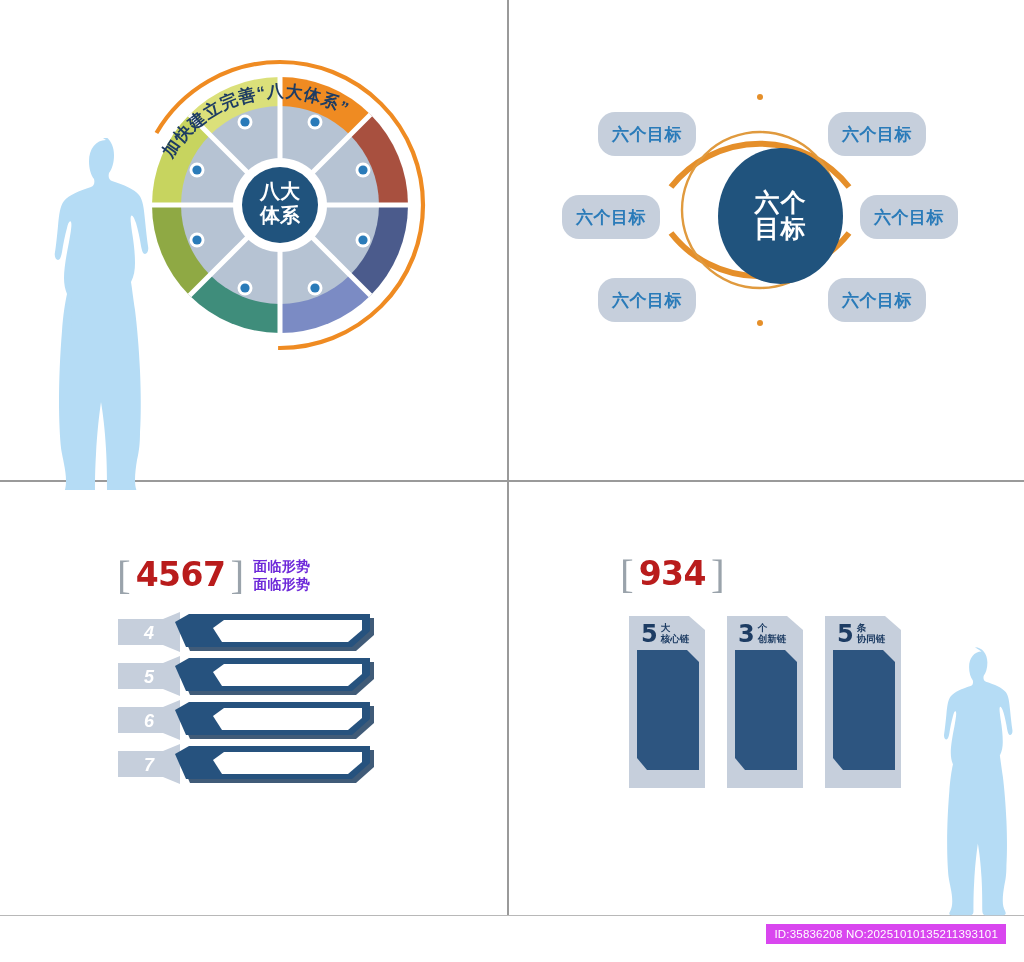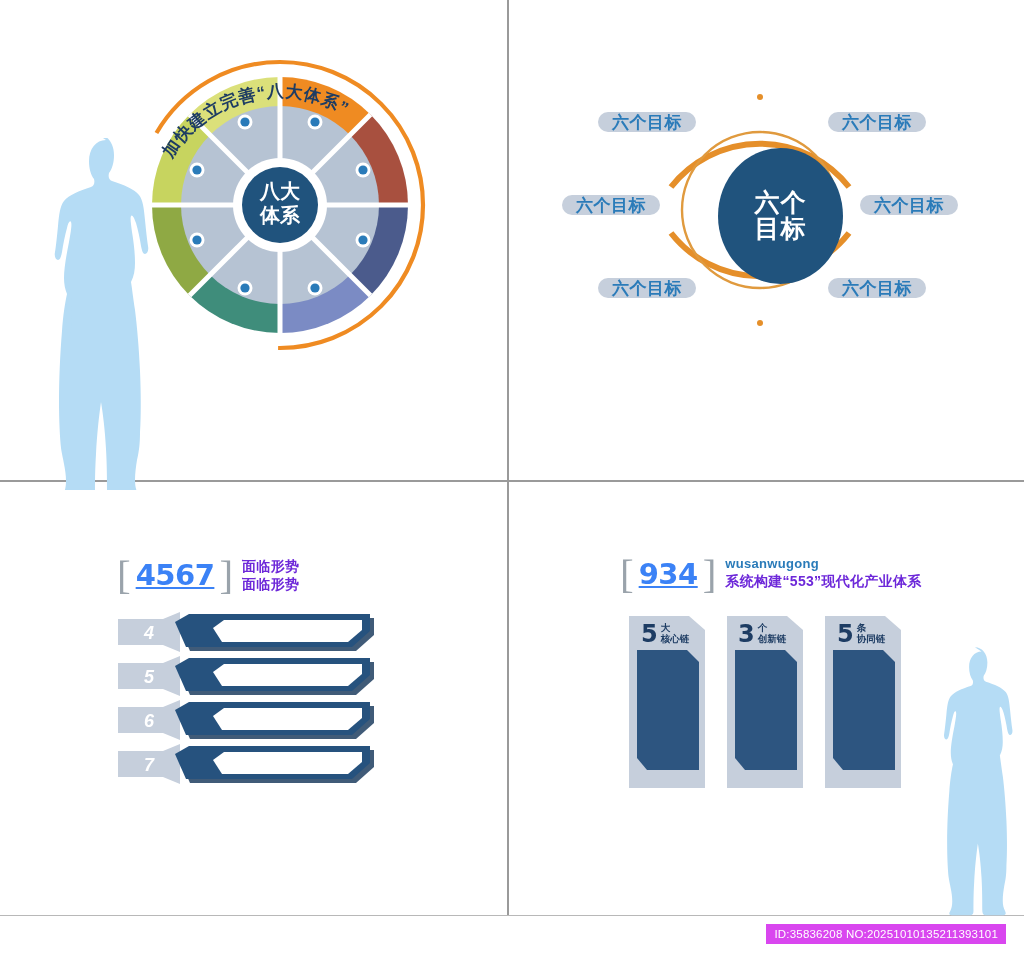--- a/index.html
+++ b/index.html
@@ -30,40 +30,40 @@
     position:absolute;left:158px;top:78px;width:125px;height:136px;
     border-radius:50%;background:#20537d;display:flex;align-items:center;
     justify-content:center;box-sizing:border-box;
   }
   .ring-core-label{
     color:#ffffff;font-size:25px;line-height:1.03;font-weight:700;text-align:center;
     letter-spacing:1px;
   }
   .pill{
     position:absolute;background:#c6cfdc;border-radius:17px;
-    height:20px;display:flex;align-items:center;justify-content:center;
+    height:44px;display:flex;align-items:center;justify-content:center;
     color:#2a7bb9;font-size:17px;font-weight:600;letter-spacing:0.5px;
     white-space:nowrap;padding:0 14px;box-sizing:border-box;
   }
   .pill.p0{left:38px;top:42px;}
   .pill.p1{left:2px;top:125px;}
   .pill.p2{left:38px;top:208px;}
   .pill.p3{left:268px;top:42px;}
   .pill.p4{left:300px;top:125px;}
   .pill.p5{left:268px;top:208px;}
 
   
   .hdr{position:absolute;display:flex;align-items:flex-start;}
   .hdr .brk{
     color:#9aa3ab;font-size:41px;line-height:40px;font-weight:300;
     font-family:"Liberation Serif",serif;
   }
   .hdr .num{
-    color:#3b82f6;font-size:29px;line-height:40px;font-weight:800;
-    letter-spacing:-0.5px;padding:0 5px;font-family:"DejaVu Sans",sans-serif;text-decoration:underline;
+    color:#b91c1c;font-size:33px;line-height:40px;font-weight:800;
+    letter-spacing:-0.5px;padding:0 5px;font-family:"DejaVu Sans",sans-serif;
   }
   .hdr .txt{margin-left:9px;padding-top:2px;}
   .hdr .txt div{
     color:#6d28d9;font-size:14px;line-height:18px;font-weight:700;letter-spacing:0.3px;
   }
   .hdr .txt div.latin{color:#2a7bb9;font-size:13px;line-height:16px;font-weight:700;}
 
   #hdr4567{left:117px;top:555px;}
   #hdr535{left:620px;top:554px;}
 
@@ -255,24 +255,20 @@
         <path d="M104 30 L230 30 L244 18 L244 8 L106 8 L95 16 Z" fill="#ffffff"></path>
         <text x="31" y="27" text-anchor="middle" fill="#ffffff" font-size="18" font-weight="700" font-style="italic" font-family="'Liberation Sans',sans-serif">7</text>
       </g>
     </svg>
   </div>
 
   <div class="hdr" id="hdr535">
     <span class="brk">[</span>
     <span class="num">934</span>
     <span class="brk">]</span>
-    <span class="txt">
-      <div class="latin">wusanwugong</div>
-      <div>系统构建“553”现代化产业体系</div>
-    </span>
   </div>
 
   <div id="pillars">
     <svg width="290" height="185" viewBox="0 0 290 185">
 
       <g transform="translate(0,0)">
         <path d="M4 8 L64 8 L80 22 L80 180 L4 180 Z" fill="#c6cfdc"></path>
         <path d="M12 42 L62 42 L74 54 L74 162 L22 162 L12 150 Z" fill="#2d5580"></path>
       </g>
 

